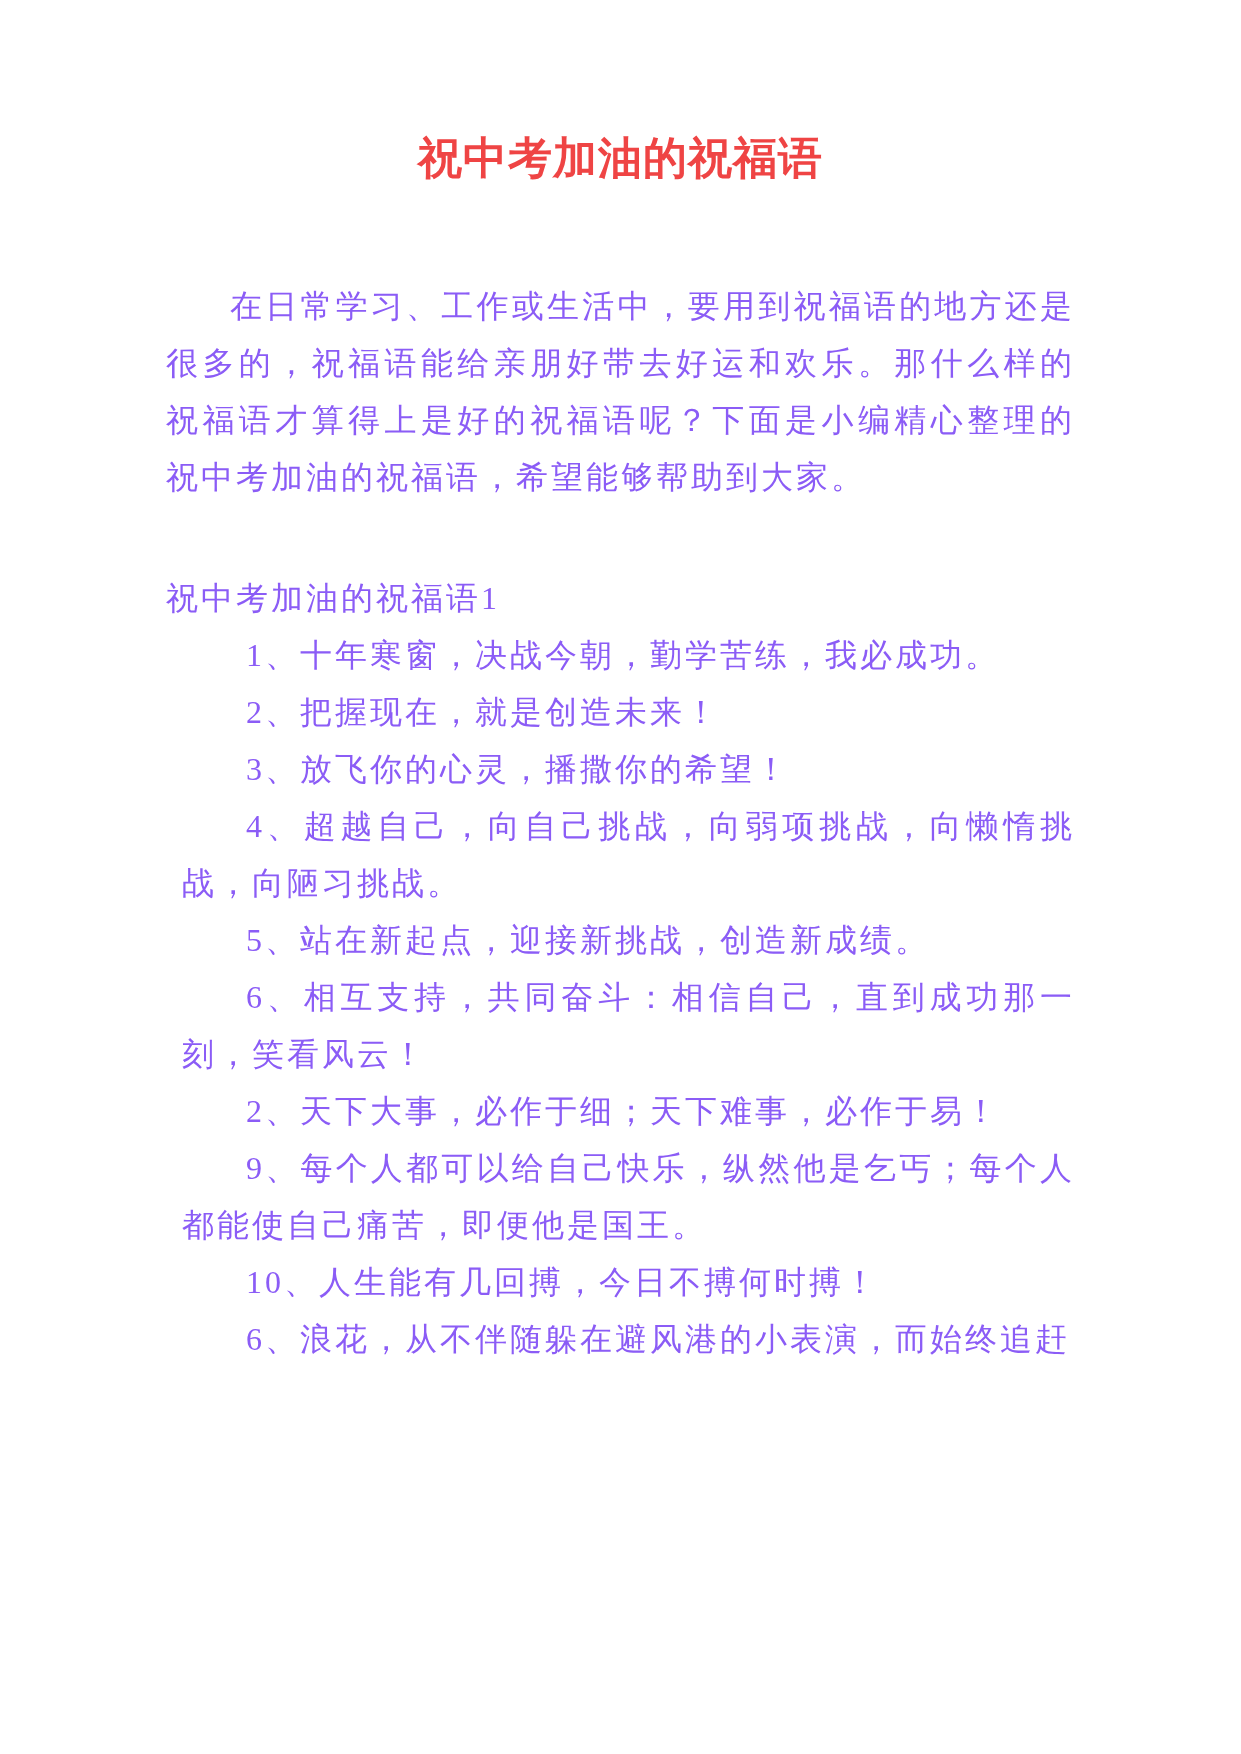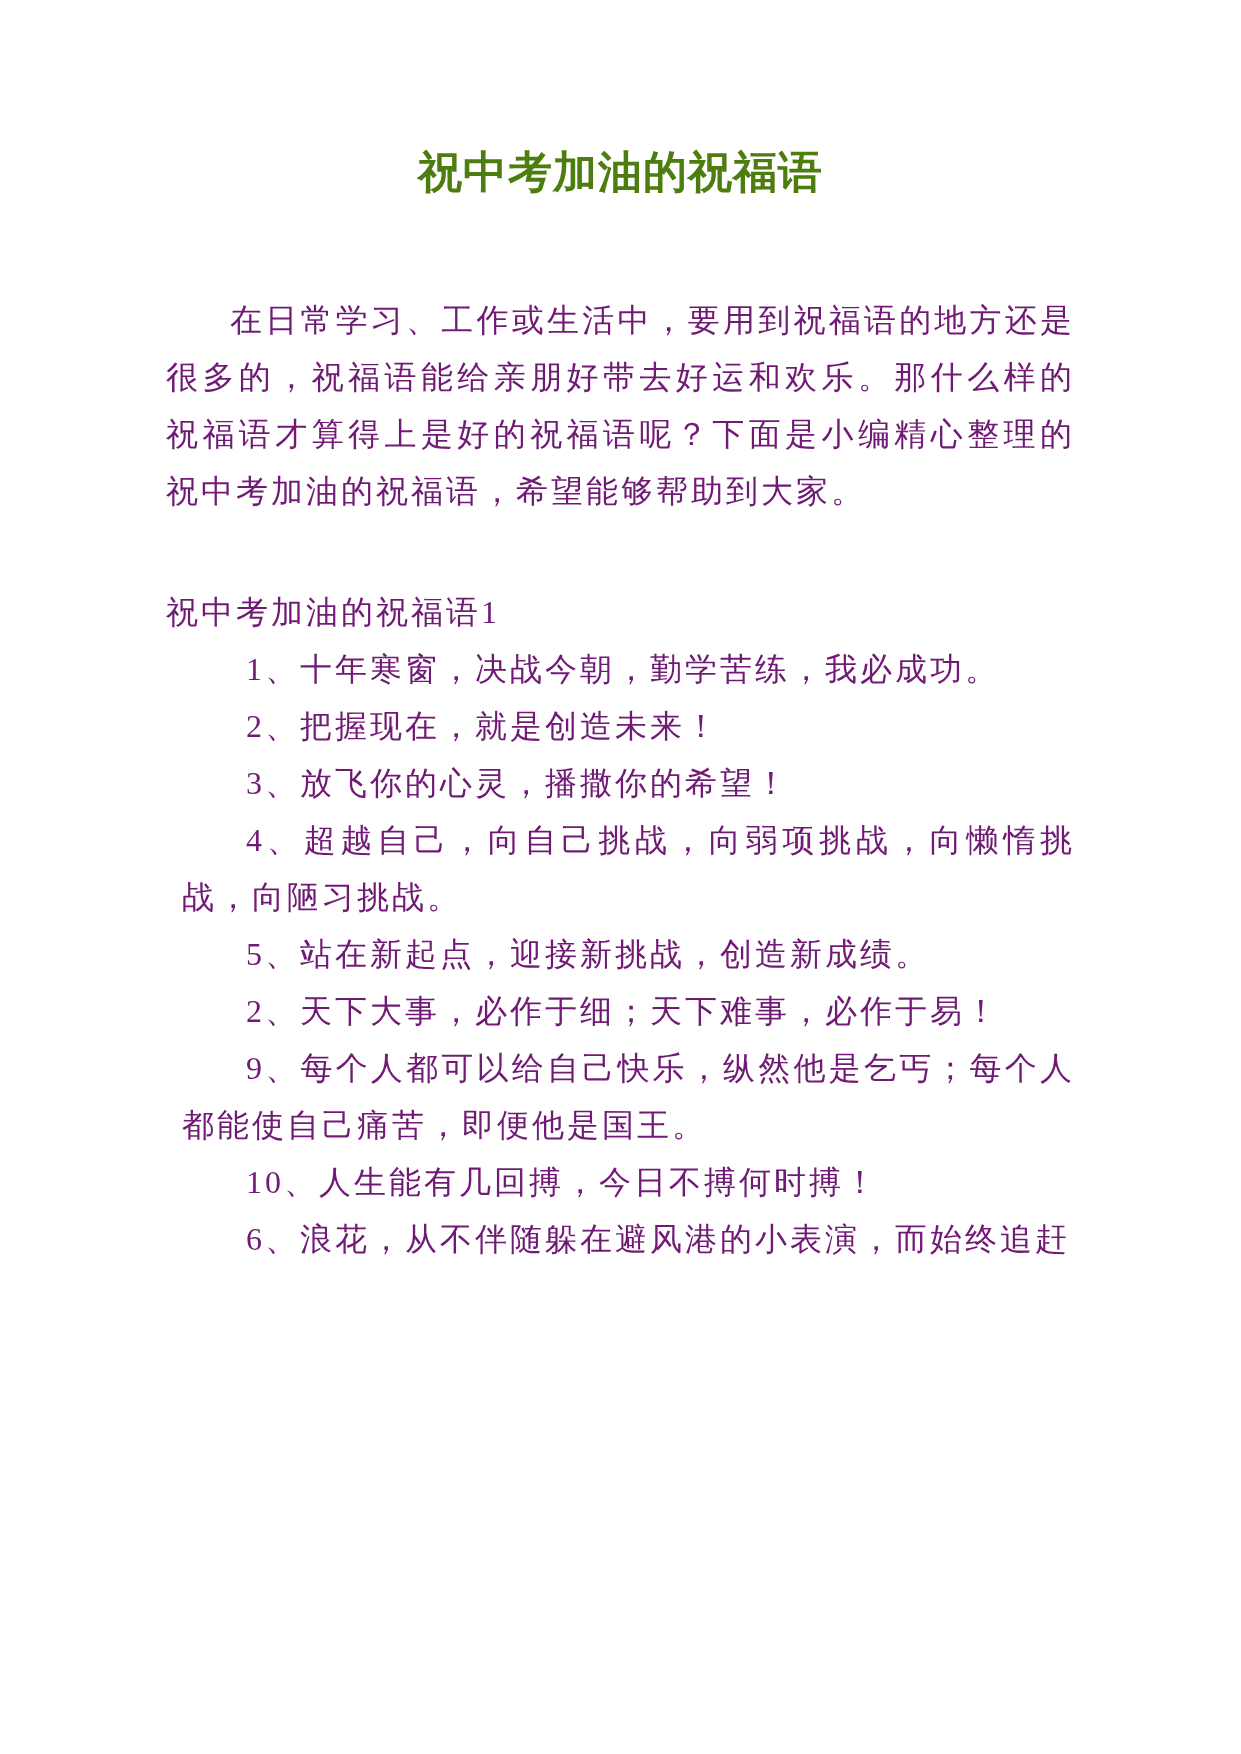--- a/index.html
+++ b/index.html
@@ -16,34 +16,34 @@
   .page {
     box-sizing: border-box;
     width: 1241px;
     height: 1754px;
     background: #ffffff;
     padding: 128px 166px 0 166px;
     font-family: "Liberation Serif", "DejaVu Serif", serif;
     color: #1f1f1f;
   }
   .doc-title {
-    margin: 18px;
+    margin: 4px;
     font-size: 44px;
     line-height: 54px;
     font-weight: 700;
     text-align: center;
-    color: #4d7c0f;
+    color: #ef4444;
     letter-spacing: 1px;
   }
   .body-text {
     font-size: 32px;
     line-height: 57px;
     letter-spacing: 3px;
     text-align: justify;
-    color: #701a75;
+    color: #8b5cf6;
     margin: 0;
   }
   .intro {
     margin-top: 92px;
     text-indent: 2em;
   }
   .section-heading {
     margin-top: 64px;
     text-indent: 0;
   }
@@ -66,20 +66,21 @@
   <p class="body-text item">1、十年寒窗，决战今朝，勤学苦练，我必成功。</p>
 
   <p class="body-text item">2、把握现在，就是创造未来！</p>
 
   <p class="body-text item">3、放飞你的心灵，播撒你的希望！</p>
 
   <p class="body-text item">4、超越自己，向自己挑战，向弱项挑战，向懒惰挑战，向陋习挑战。</p>
 
   <p class="body-text item">5、站在新起点，迎接新挑战，创造新成绩。</p>
 
+  <p class="body-text item">6、相互支持，共同奋斗：相信自己，直到成功那一刻，笑看风云！</p>
 
 
   <p class="body-text item">2、天下大事，必作于细；天下难事，必作于易！</p>
 
   <p class="body-text item">9、每个人都可以给自己快乐，纵然他是乞丐；每个人都能使自己痛苦，即便他是国王。</p>
 
   <p class="body-text item">10、人生能有几回搏，今日不搏何时搏！</p>
 
   <p class="body-text item">6、浪花，从不伴随躲在避风港的小表演，而始终追赶</p>
 

